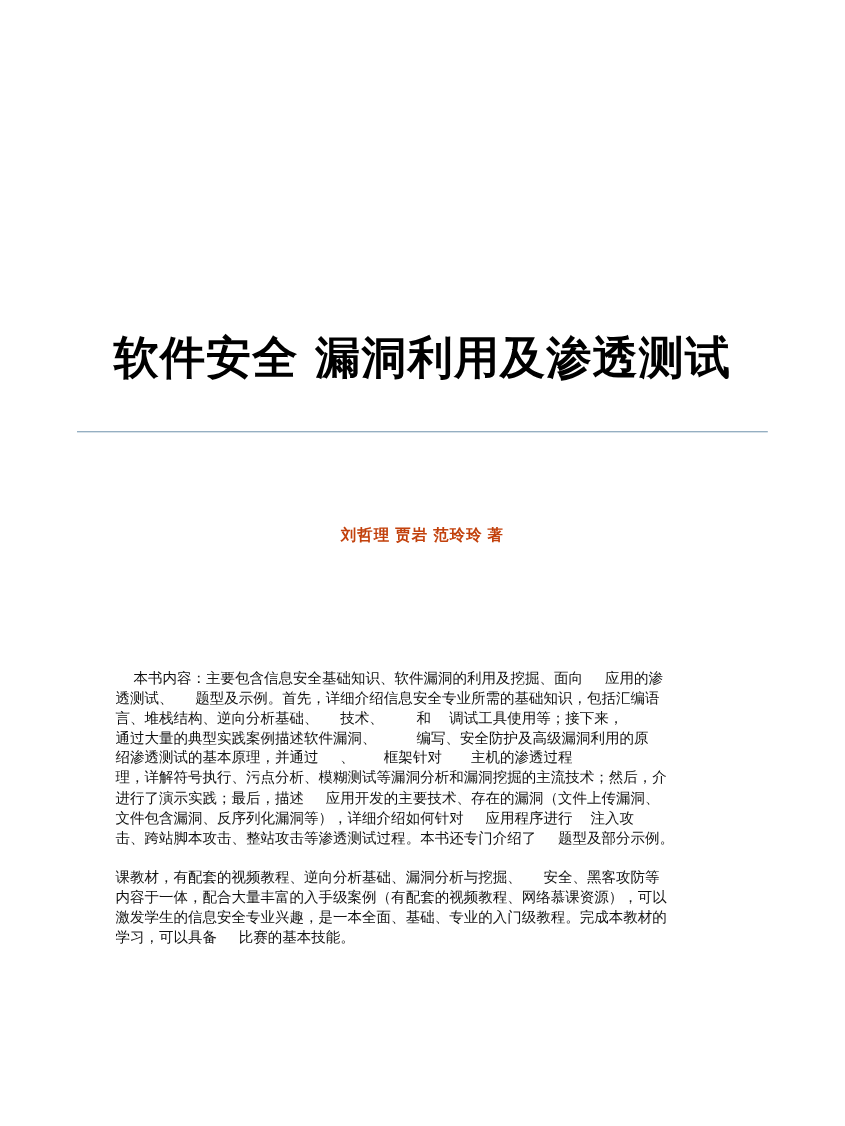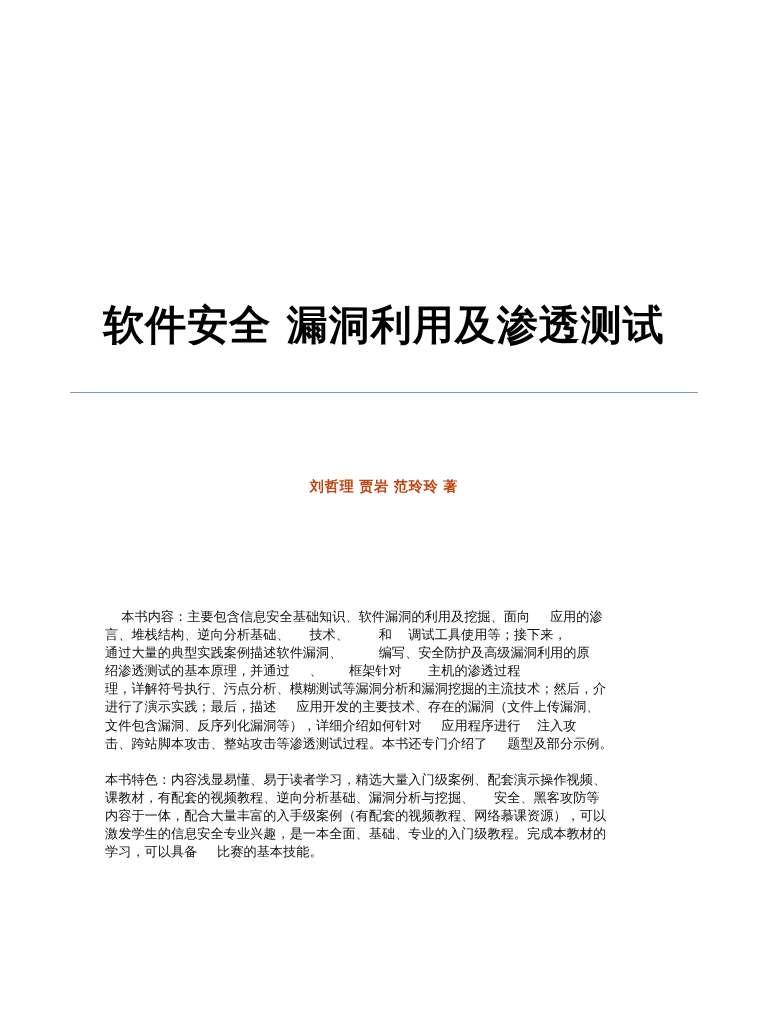--- a/index.html
+++ b/index.html
@@ -125,31 +125,31 @@
 
 
     <div class="authors">刘哲理 贾岩 范玲玲 著</div>
 
   </div>
 
   <div class="body-block">
 
     <p class="para">
       <span class="line indent"> 本书内容：主要包含信息安全基础知识、软件漏洞的利用及挖掘、面向      应用的渗</span>
+      <span class="line">透测试、      题型及示例。首先，详细介绍信息安全专业所需的基础知识，包括汇编语</span>
       <span class="line">言、堆栈结构、逆向分析基础、      技术、         和     调试工具使用等；接下来，</span>
       <span class="line">通过大量的典型实践案例描述软件漏洞、           编写、安全防护及高级漏洞利用的原</span>
       <span class="line">绍渗透测试的基本原理，并通过      、        框架针对        主机的渗透过程</span>
       <span class="line">理，详解符号执行、污点分析、模糊测试等漏洞分析和漏洞挖掘的主流技术；然后，介</span>
       <span class="line">进行了演示实践；最后，描述      应用开发的主要技术、存在的漏洞（文件上传漏洞、</span>
       <span class="line">文件包含漏洞、反序列化漏洞等），详细介绍如何针对      应用程序进行     注入攻</span>
       <span class="line">击、跨站脚本攻击、整站攻击等渗透测试过程。本书还专门介绍了      题型及部分示例。</span>
     </p>
 
     <p class="para">
-      <span class="line">本书特色：内容浅显易懂、易于读者学习，精选大量入门级案例、配套演示操作视频、</span>
       <span class="line">课教材，有配套的视频教程、逆向分析基础、漏洞分析与挖掘、      安全、黑客攻防等</span>
       <span class="line">内容于一体，配合大量丰富的入手级案例（有配套的视频教程、网络慕课资源），可以</span>
       <span class="line">激发学生的信息安全专业兴趣，是一本全面、基础、专业的入门级教程。完成本教材的</span>
       <span class="line">学习，可以具备      比赛的基本技能。</span>
     </p>
 
   </div>
 
 </div>
 

